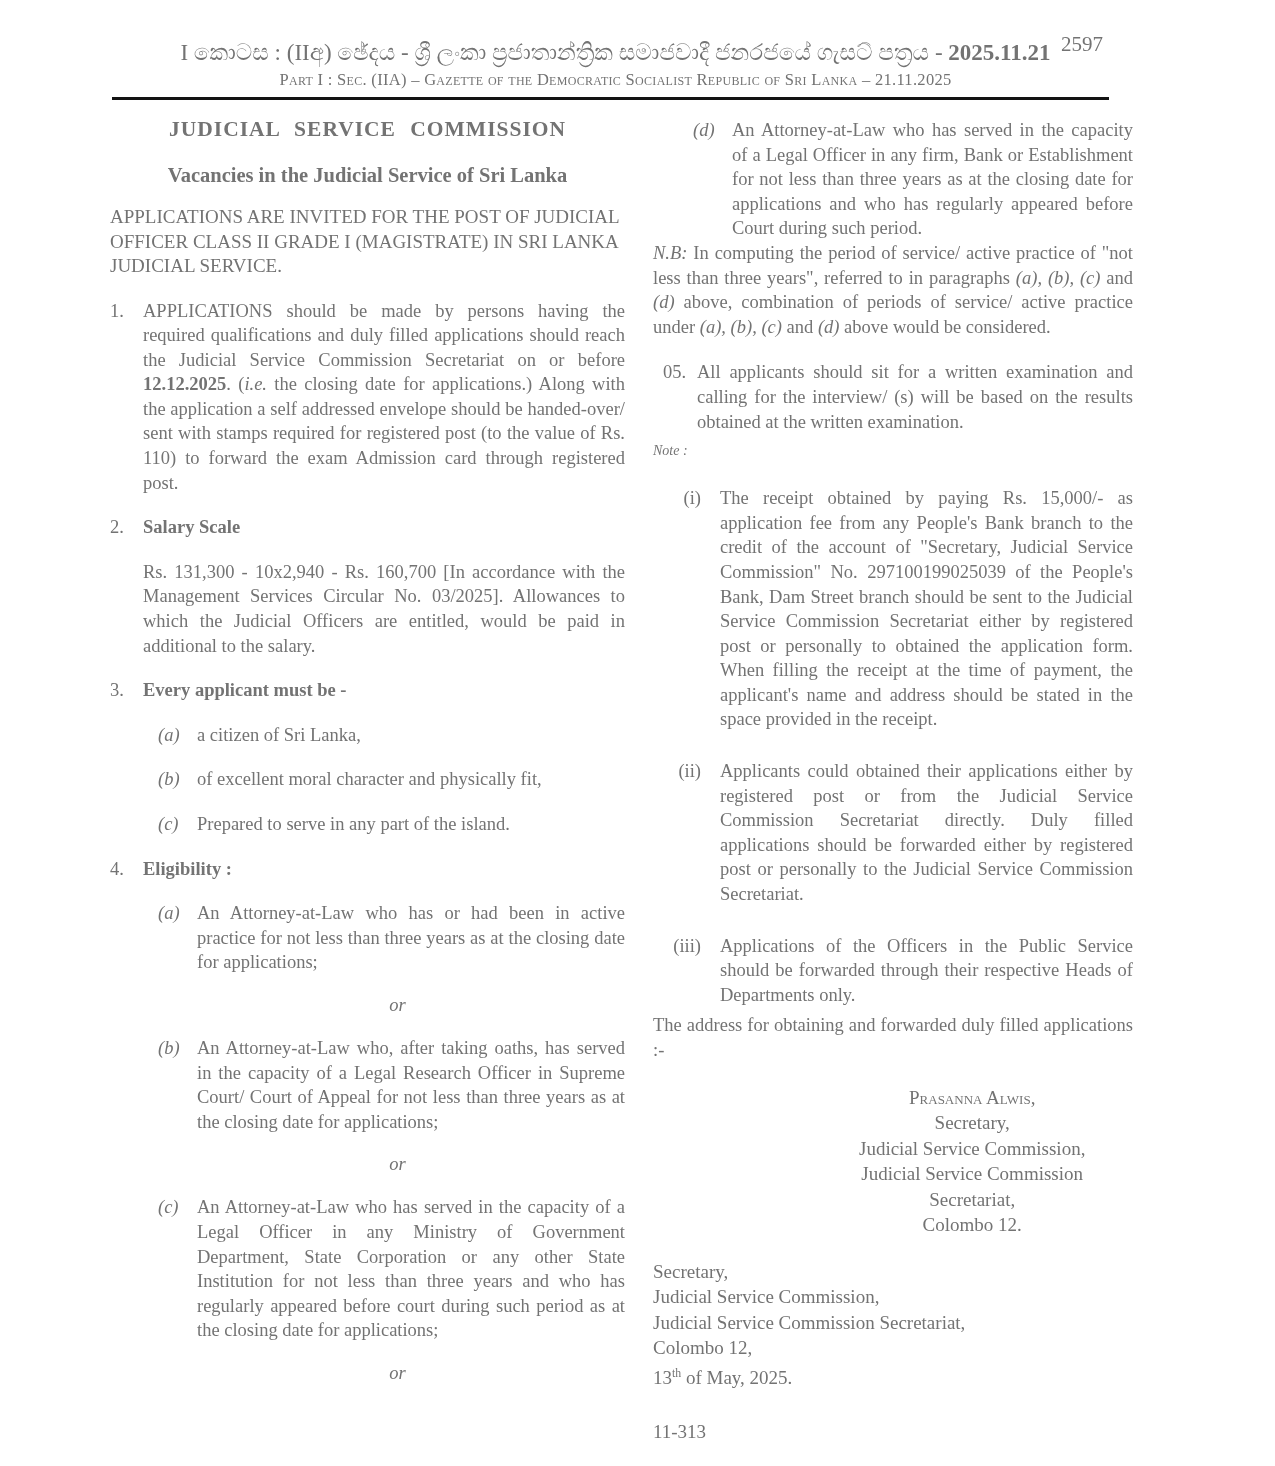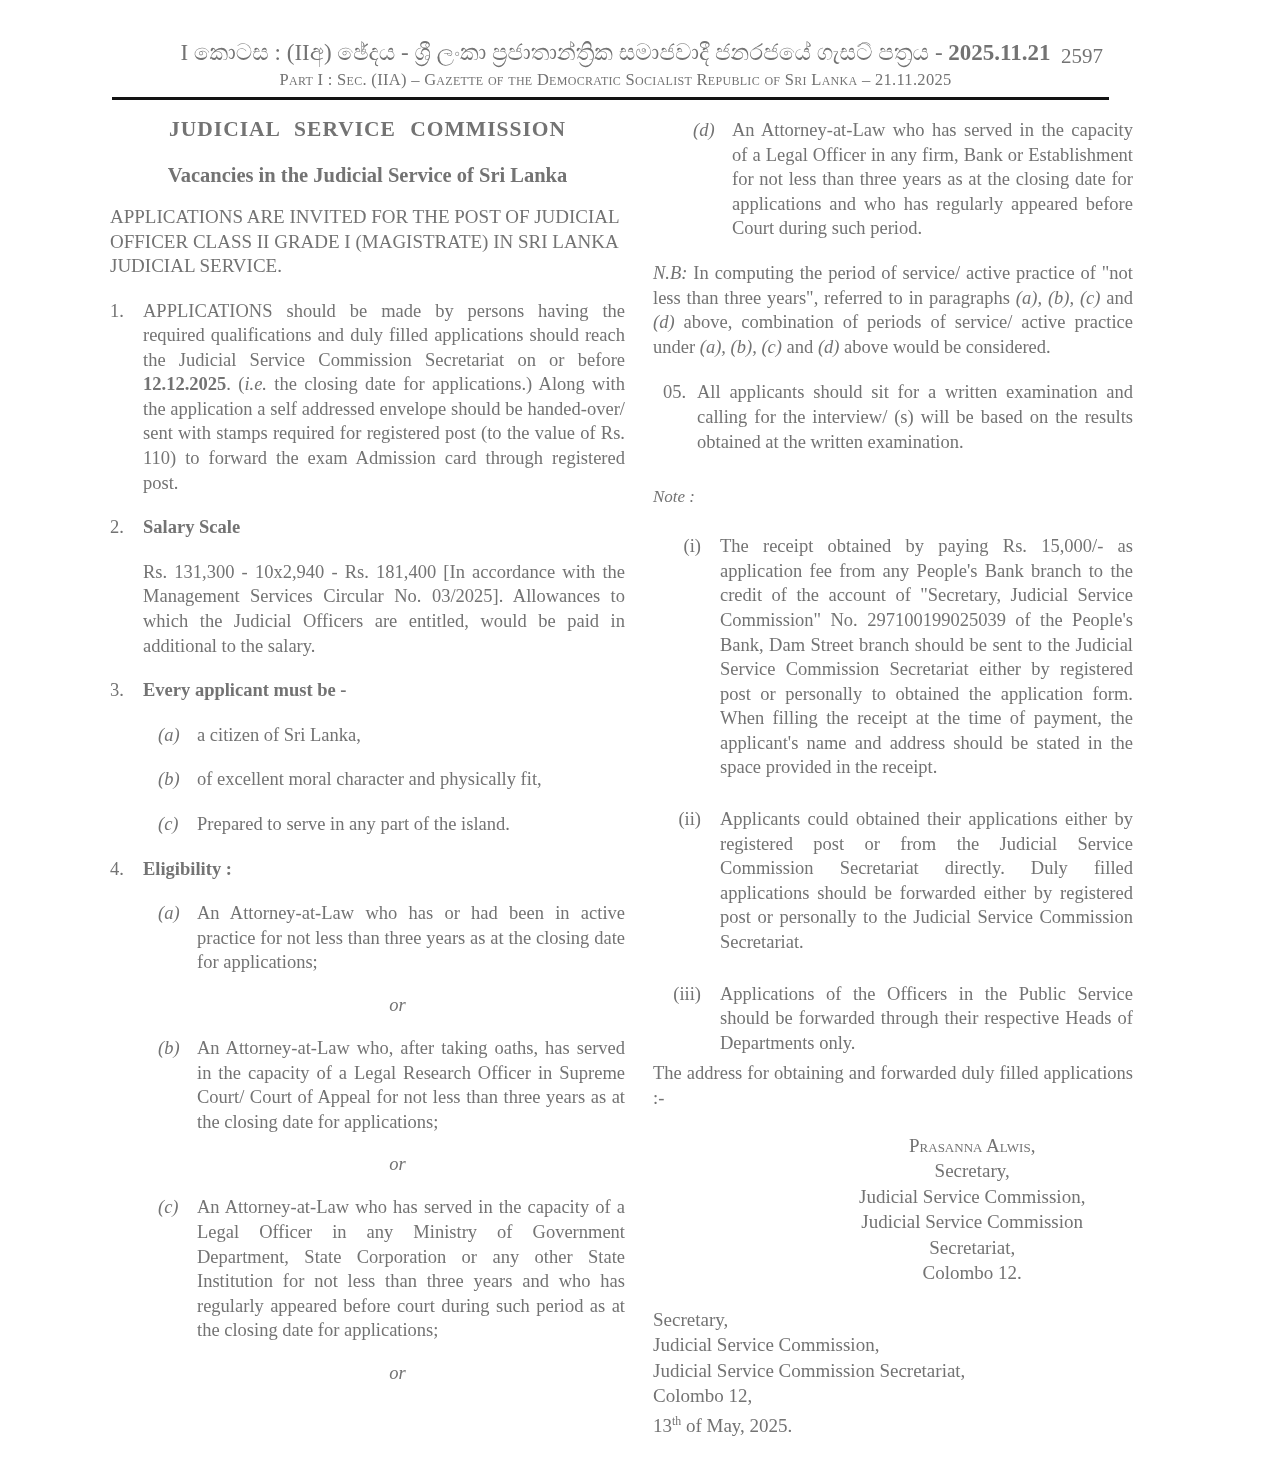--- a/index.html
+++ b/index.html
@@ -8,21 +8,21 @@
     width:1231px; height:1466px;
     background:#ffffff;
     color:#737373;
     font-family:Liberation Serif, serif;
     box-sizing:border-box;
     overflow:hidden;
   }
   
   .hdr { position:relative; text-align:center; padding-top:38px; }
   .hdr-si { font-size:23px; line-height:30px; }
-  .pgnum { position:absolute; top:44px; right:128px; font-size:21px; }
+  .pgnum { position:absolute; top:32px; right:128px; font-size:21px; }
   .hdr-en { font-size:16.5px; margin-top:2px; font-variant:small-caps; letter-spacing:0.3px; }
   .rule { border-bottom:3px solid #131313; margin:7px 122px 0 112px; }
 
   
   .cols { display:flex; padding:15px 98px 0 110px; box-sizing:border-box; gap:28px; }
   .col-left  { flex:0 0 515px; min-width:0; }
   .col-right { flex:1; min-width:0; }
 
   .doc-title { text-align:center; font-weight:bold; font-size:21.5px; letter-spacing:1px; word-spacing:8px; line-height:28px; }
   .doc-sub   { text-align:center; font-weight:bold; font-size:20.5px; margin-top:19px; line-height:27px; }
@@ -32,24 +32,24 @@
 
   .li      { display:flex; margin-top:20px; }
   .mk-num  { flex:0 0 33px; }
   .li-sub  { display:flex; margin-top:20px; padding-left:48px; }
   .mk-sub  { flex:0 0 39px; font-style:italic; }
   .hd-b    { font-weight:bold; text-align:left; }
   .or      { text-align:center; font-style:italic; font-size:18.5px; margin-top:20px; padding-left:60px; }
 
   
   .li-d   { display:flex; margin-top:3px; padding-left:40px; }
-  .nb     { margin-top:20px; }
+  .nb     { }
   .li-05  { display:flex; margin-top:21px; padding-left:10px; }
   .mk-05  { flex:0 0 34px; }
-  .note-label { font-style:italic; margin-top:33px; font-size:17px; }
+  .note-label { font-style:italic; margin-top:9px; font-size:14px; }
   .note-item  { display:flex; margin-top:27px; }
   .mk-note    { flex:0 0 48px; text-align:right; margin-right:19px; }
   .addr-intro { margin-top:6px; }
   .sig    { margin-top:22px; margin-left:33%; text-align:center; font-size:19px; line-height:25.5px; }
   .sig-name { font-variant:small-caps; }
   .sender { margin-top:21px; font-size:19px; line-height:25.5px; }
   .ref    { margin-top:31px; font-size:19px; }
 
   .s-b { font-weight:bold; }
   .s-i { font-style:italic; }
@@ -78,21 +78,21 @@
         <span class="mk-num">1.</span>
         <div><span>APPLICATIONS should be made by persons having the required qualifications and duly filled applications should reach the Judicial Service Commission Secretariat on or before </span><span class="s-b">12.12.2025</span><span>. (</span><span class="s-i">i.e.</span><span> the closing date for applications.) Along with the application a self addressed envelope should be handed-over/ sent with stamps required for registered post (to the value of Rs. 110) to forward the exam Admission card through registered post.</span></div>
       </div>
 
       <div class="li bt">
         <span class="mk-num">2.</span>
         <div class="hd-b">Salary Scale</div>
       </div>
       <div class="li bt">
         <span class="mk-num"></span>
-        <div>Rs. 131,300 - 10x2,940 - Rs. 181,400 [In accordance with the Management Services Circular No. 03/2025]. Allowances to which the Judicial Officers are entitled, would be paid in additional to the salary.</div>
+        <div>Rs. 131,300 - 10x2,940 - Rs. 160,700 [In accordance with the Management Services Circular No. 03/2025]. Allowances to which the Judicial Officers are entitled, would be paid in additional to the salary.</div>
       </div>
 
       <div class="li bt">
         <span class="mk-num">3.</span>
         <div class="hd-b">Every applicant must be -</div>
       </div>
       <div class="li-sub bt">
         <span class="mk-sub">(a)</span>
         <div>a citizen of Sri Lanka,</div>
       </div>

